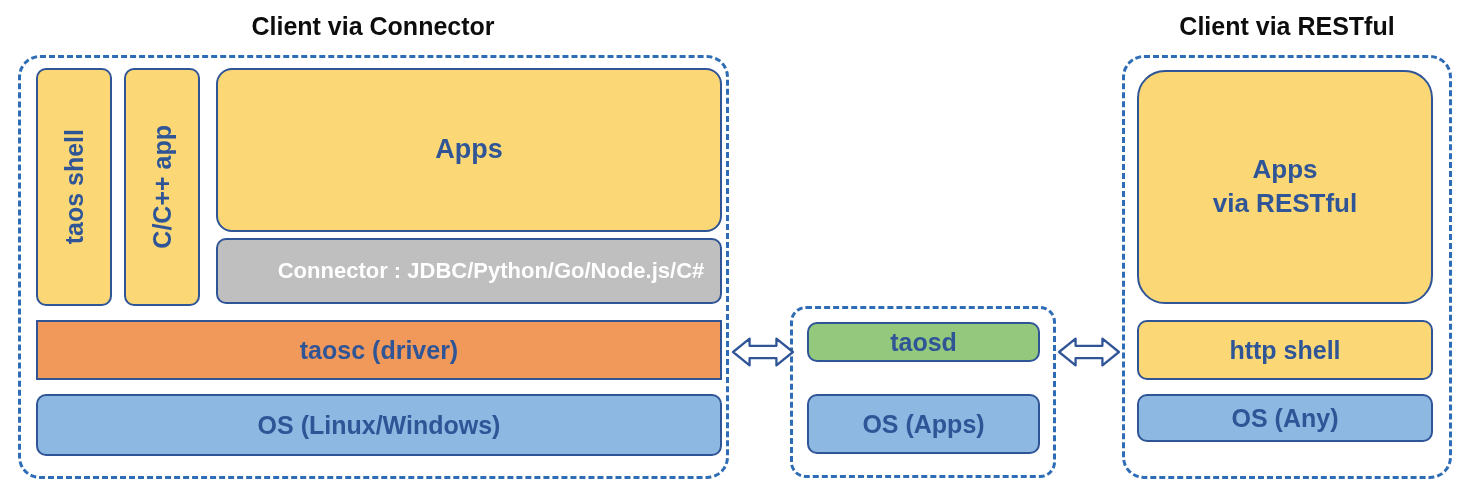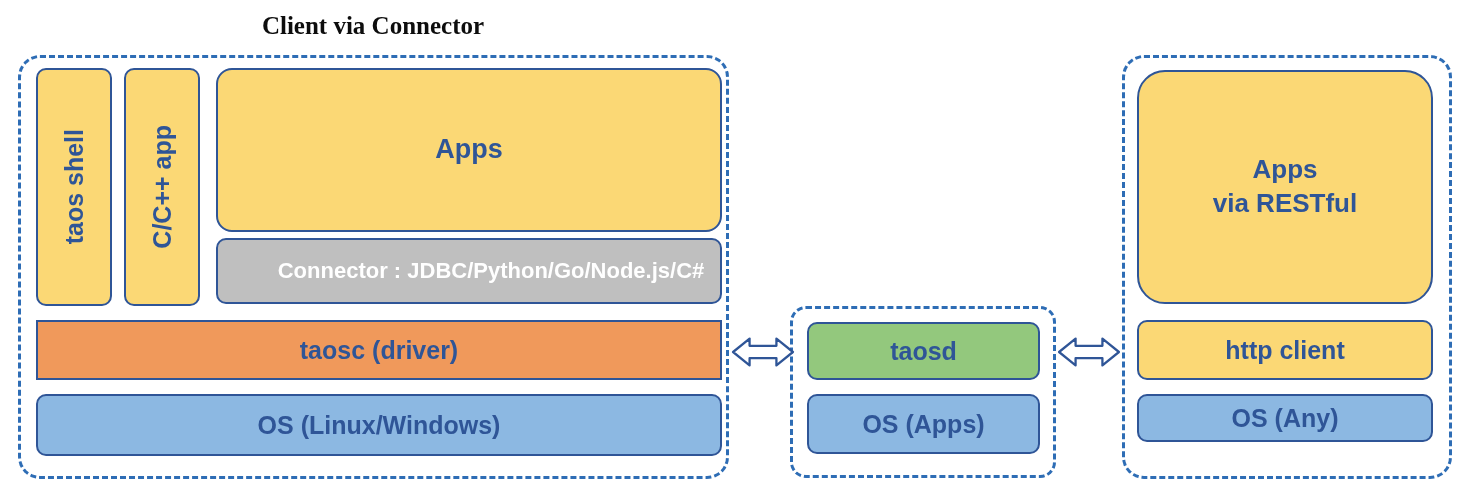--- a/index.html
+++ b/index.html
@@ -52,37 +52,37 @@
   .box--orange { background: var(--orange, #f0995b); }
   .box--blue   { background: var(--blue, #8cb8e2); text-align: center; }
   .box--green  { background: var(--green, #93c87d); }
 
   .vertical-label {
     writing-mode: vertical-rl;
     transform: rotate(180deg);
   }
 
   
-  .title-client-connector { left: 18px;  top: 12px; width: 710px; font-family: Liberation Serif, serif; }
+  .title-client-connector { left: 18px;  top: 12px; width: 710px; }
   .title-server           { left: 790px; top: 12px; width: 266px; }
   .title-client-restful   { left: 1122px;top: 12px; width: 330px; }
 
   .group-client-connector { left: 18px;  top: 55px; width: 711px; height: 424px; }
   .group-server           { left: 790px; top: 306px; width: 266px; height: 172px; border-radius: 16px; }
   .group-client-restful   { left: 1122px;top: 55px; width: 330px; height: 424px; }
 
   .box-taos-shell { left: 36px;  top: 68px;  width: 76px;  height: 238px; }
   .box-cpp-app    { left: 124px; top: 68px;  width: 76px;  height: 238px; }
   .box-apps       { left: 216px; top: 68px;  width: 506px; height: 164px; border-radius: 16px; font-size: 27px; }
   .box-connector  { left: 216px; top: 238px; width: 506px; height: 66px;  font-size: 22px; }
   .box-taosc      { left: 36px;  top: 320px; width: 686px; height: 60px;  border-radius: 0; }
   .box-os-left    { left: 36px;  top: 394px; width: 686px; height: 62px; }
 
   
-  .box-taosd      { left: 807px; top: 322px; width: 233px; height: 58px; }
+  .box-taosd      { left: 807px; top: 322px; width: 233px; height: 40px; }
   .box-os-server  { left: 807px; top: 394px; width: 233px; height: 60px; }
 
   
   .box-apps-restful { left: 1137px; top: 70px;  width: 296px; height: 234px; border-radius: 28px; font-size: 26px; }
   .box-http-client  { left: 1137px; top: 320px; width: 296px; height: 60px; }
   .box-os-right     { left: 1137px; top: 394px; width: 296px; height: 48px; }
 
   
   .arrow {
     position: absolute;
@@ -94,20 +94,21 @@
   .arrow svg { display: block; width: 100%; height: 100%; }
 </style>
 </head>
 <body>
 
 <div class="canvas">
 
   <div class="section-title title-client-connector">Client via Connector</div>
 
 
+  <div class="section-title title-client-restful">Client via RESTful</div>
 
   <div class="dashed-group group-client-connector"></div>
 
   <div class="box box--yellow box-taos-shell">
     <span class="vertical-label">taos shell</span>
   </div>
 
   <div class="box box--yellow box-cpp-app">
     <span class="vertical-label">C/C++ app</span>
   </div>
@@ -124,21 +125,21 @@
 
   <div class="box box--green box-taosd">taosd</div>
 
   <div class="box box--blue box-os-server">OS (Apps)</div>
 
   <div class="dashed-group group-client-restful"></div>
 
   <div class="box box--yellow box-apps-restful">Apps
 via RESTful</div>
 
-  <div class="box box--yellow box-http-client">http client</div>
+  <div class="box box--yellow box-http-client">http shell</div>
 
   <div class="box box--blue box-os-right">OS (Any)</div>
 
   <div class="arrow arrow-left">
     <svg viewBox="0 0 62 36" xmlns="http://www.w3.org/2000/svg">
       <path d="M2 18 L18 5 L18 12 L44 12 L44 5 L60 18 L44 31 L44 24 L18 24 L18 31 Z" fill="#ffffff" stroke="#2F5597" stroke-width="2.2" stroke-linejoin="round"></path>
     </svg>
   </div>
 
   <div class="arrow arrow-right">

